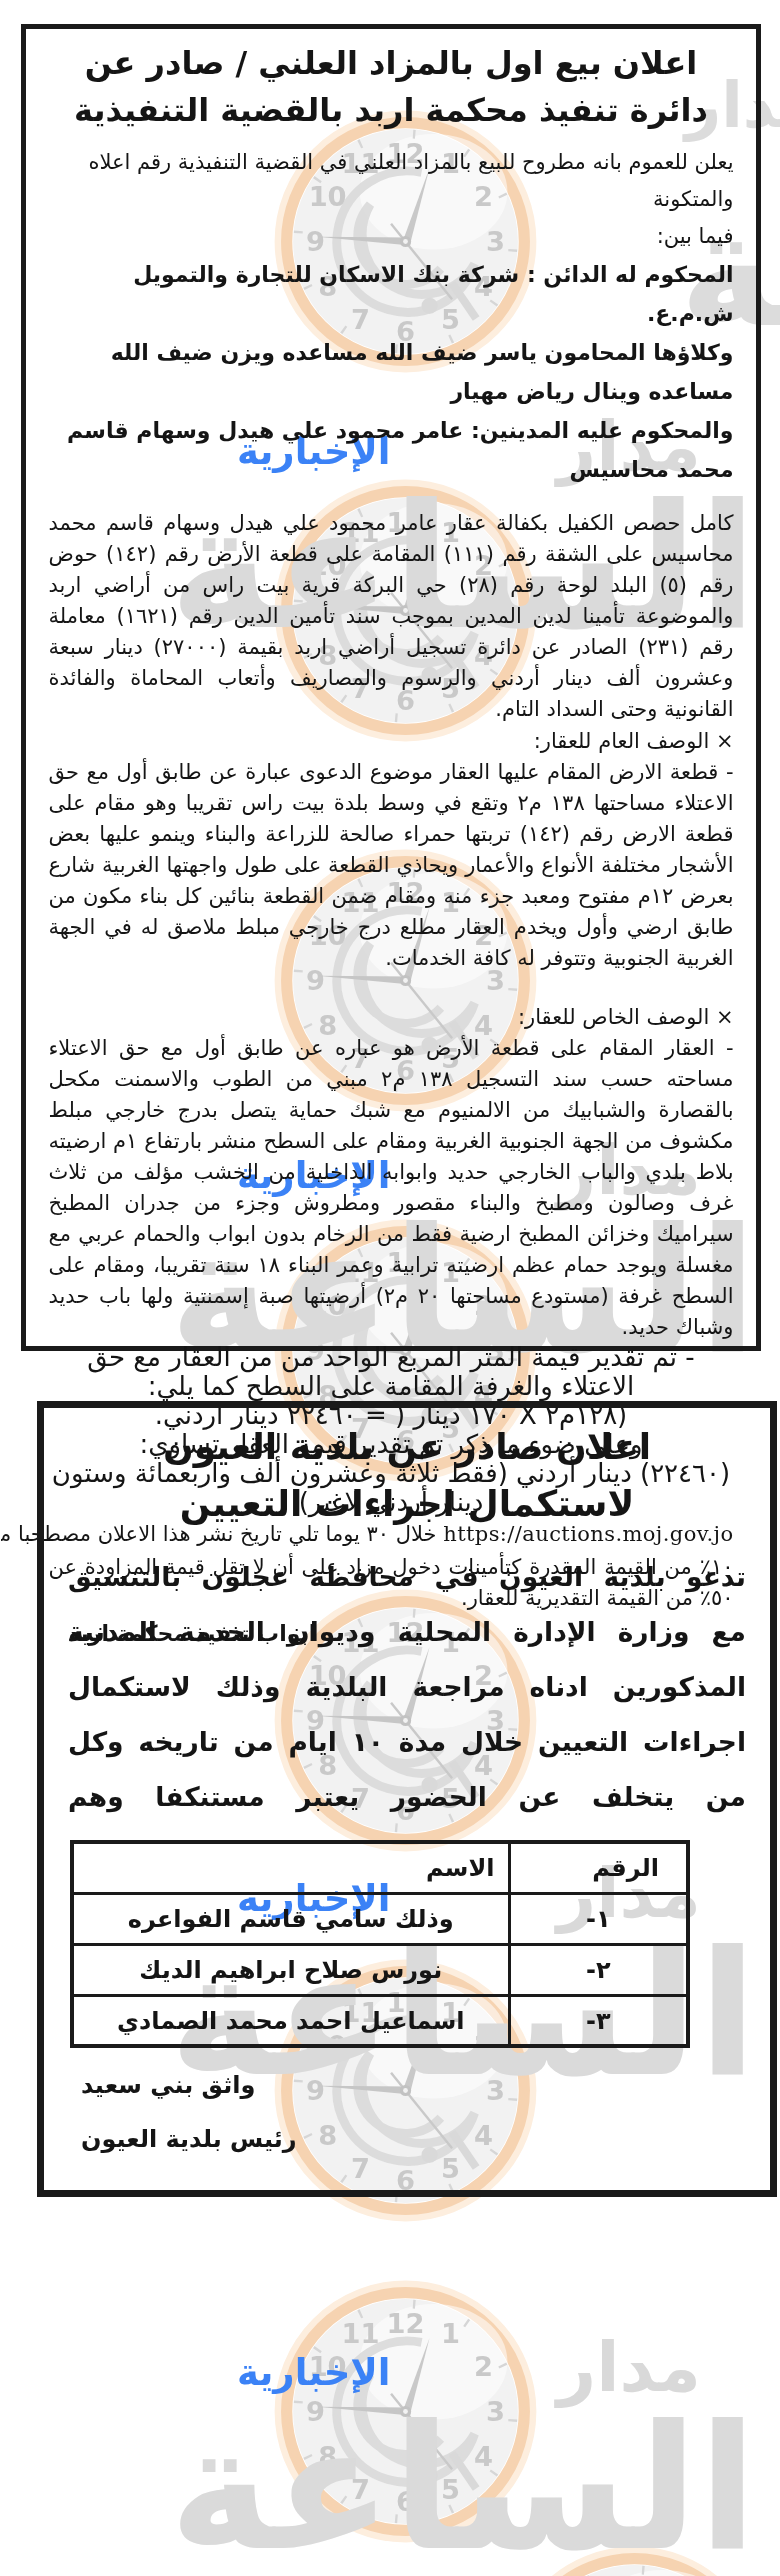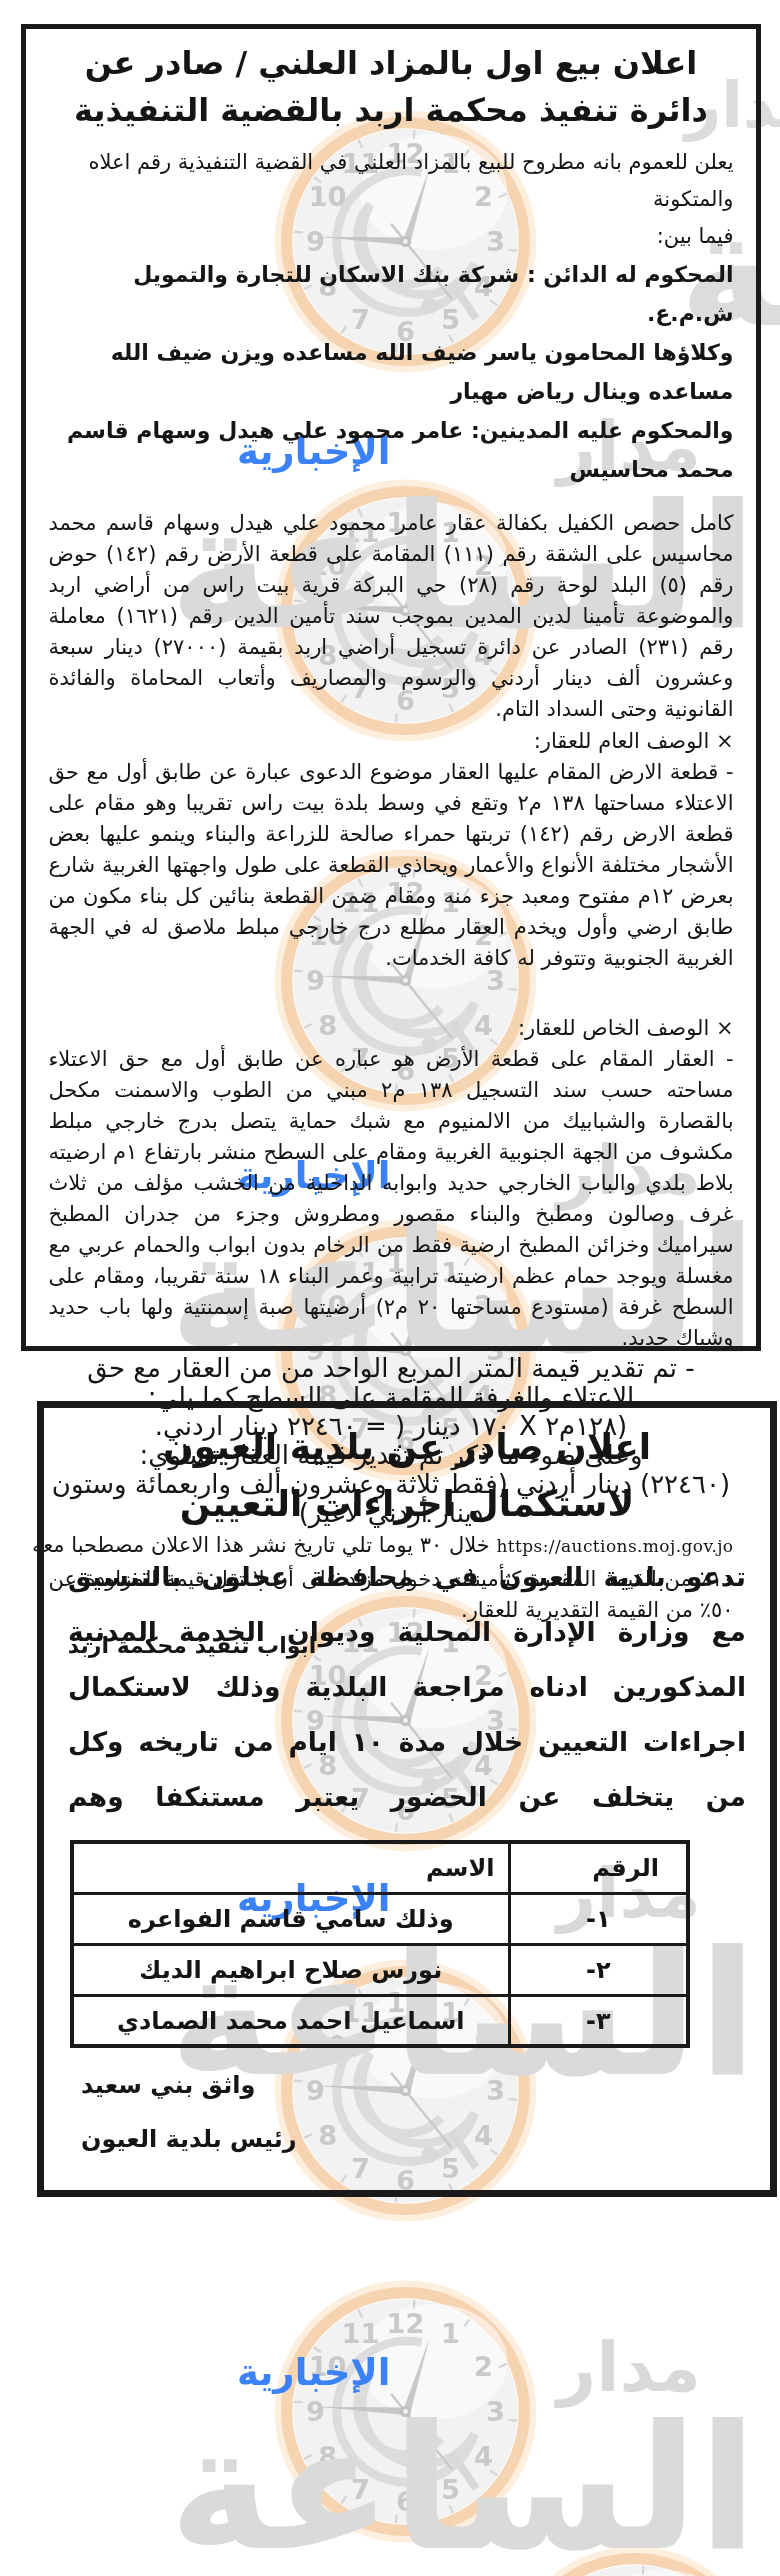--- a/index.html
+++ b/index.html
@@ -21,24 +21,24 @@
   #box1{left:21px;top:24px;width:740px;height:1327px;border:5.6px solid #1a1a1a;padding:11.3px 22.5px 0 22.5px;}
   #box2{left:37px;top:1401px;width:740px;height:796px;border:7.2px solid #1a1a1a;padding:9.6px 24px 0 24px;}
   
   .b1-title{font-size:32px;font-weight:bold;text-align:center;line-height:47px;letter-spacing:-0.8px;}
   .b1-line{font-size:21px;text-align:right;line-height:37px;}
   .b1-party{font-size:22px;font-weight:bold;text-align:right;line-height:39px;}
   .b1-par{font-size:21px;text-align:justify;line-height:31px;}
   .b1-sec{font-size:21px;text-align:right;line-height:32px;}
   .b1-val{font-size:26px;text-align:center;line-height:29px;}
   .b1-urlline{font-size:21px;text-align:right;line-height:35px;white-space:nowrap;}
-  .b1-url{font-family:"DejaVu Serif",serif;font-size:17px;letter-spacing:0.4px;}
+  .b1-url{font-family:"DejaVu Serif",serif;font-size:21px;letter-spacing:0.4px;}
   .b1-sign{font-size:22px;font-weight:bold;text-align:left;padding-left:19.3px;margin-top:6.4px;}
   .mt12{margin-top:9.6px;} .mt24{margin-top:19.3px;}
-  .mt8{margin-top:6.4px;} .mt34{margin-top:38px;text-align:right;}
+  .mt8{margin-top:6.4px;} .mt34{margin-top:27px;text-align:right;}
   
   .b2-title{font-size:36px;font-weight:bold;text-align:center;line-height:57px;letter-spacing:-0.8px;}
   .b2-body{font-size:26.5px;font-weight:bold;text-align:justify;text-align-last:justify;line-height:55px;margin-top:17.7px;word-spacing:4.8px;}
   #roster-table{border-collapse:collapse;margin:16px 56px 0 auto;width:616px;table-layout:fixed;}
   #roster-table th,#roster-table td{border:3.2px solid #1a1a1a;font-weight:bold;font-size:24px;height:51px;box-sizing:border-box;}
   #roster-table{border:4px solid #1a1a1a;}
   .col-num{width:179px;}
   .col-name{width:437px;}
   th.cell-num{text-align:right;padding-right:27px;}
   th.cell-name{text-align:right;padding-right:13px;}

